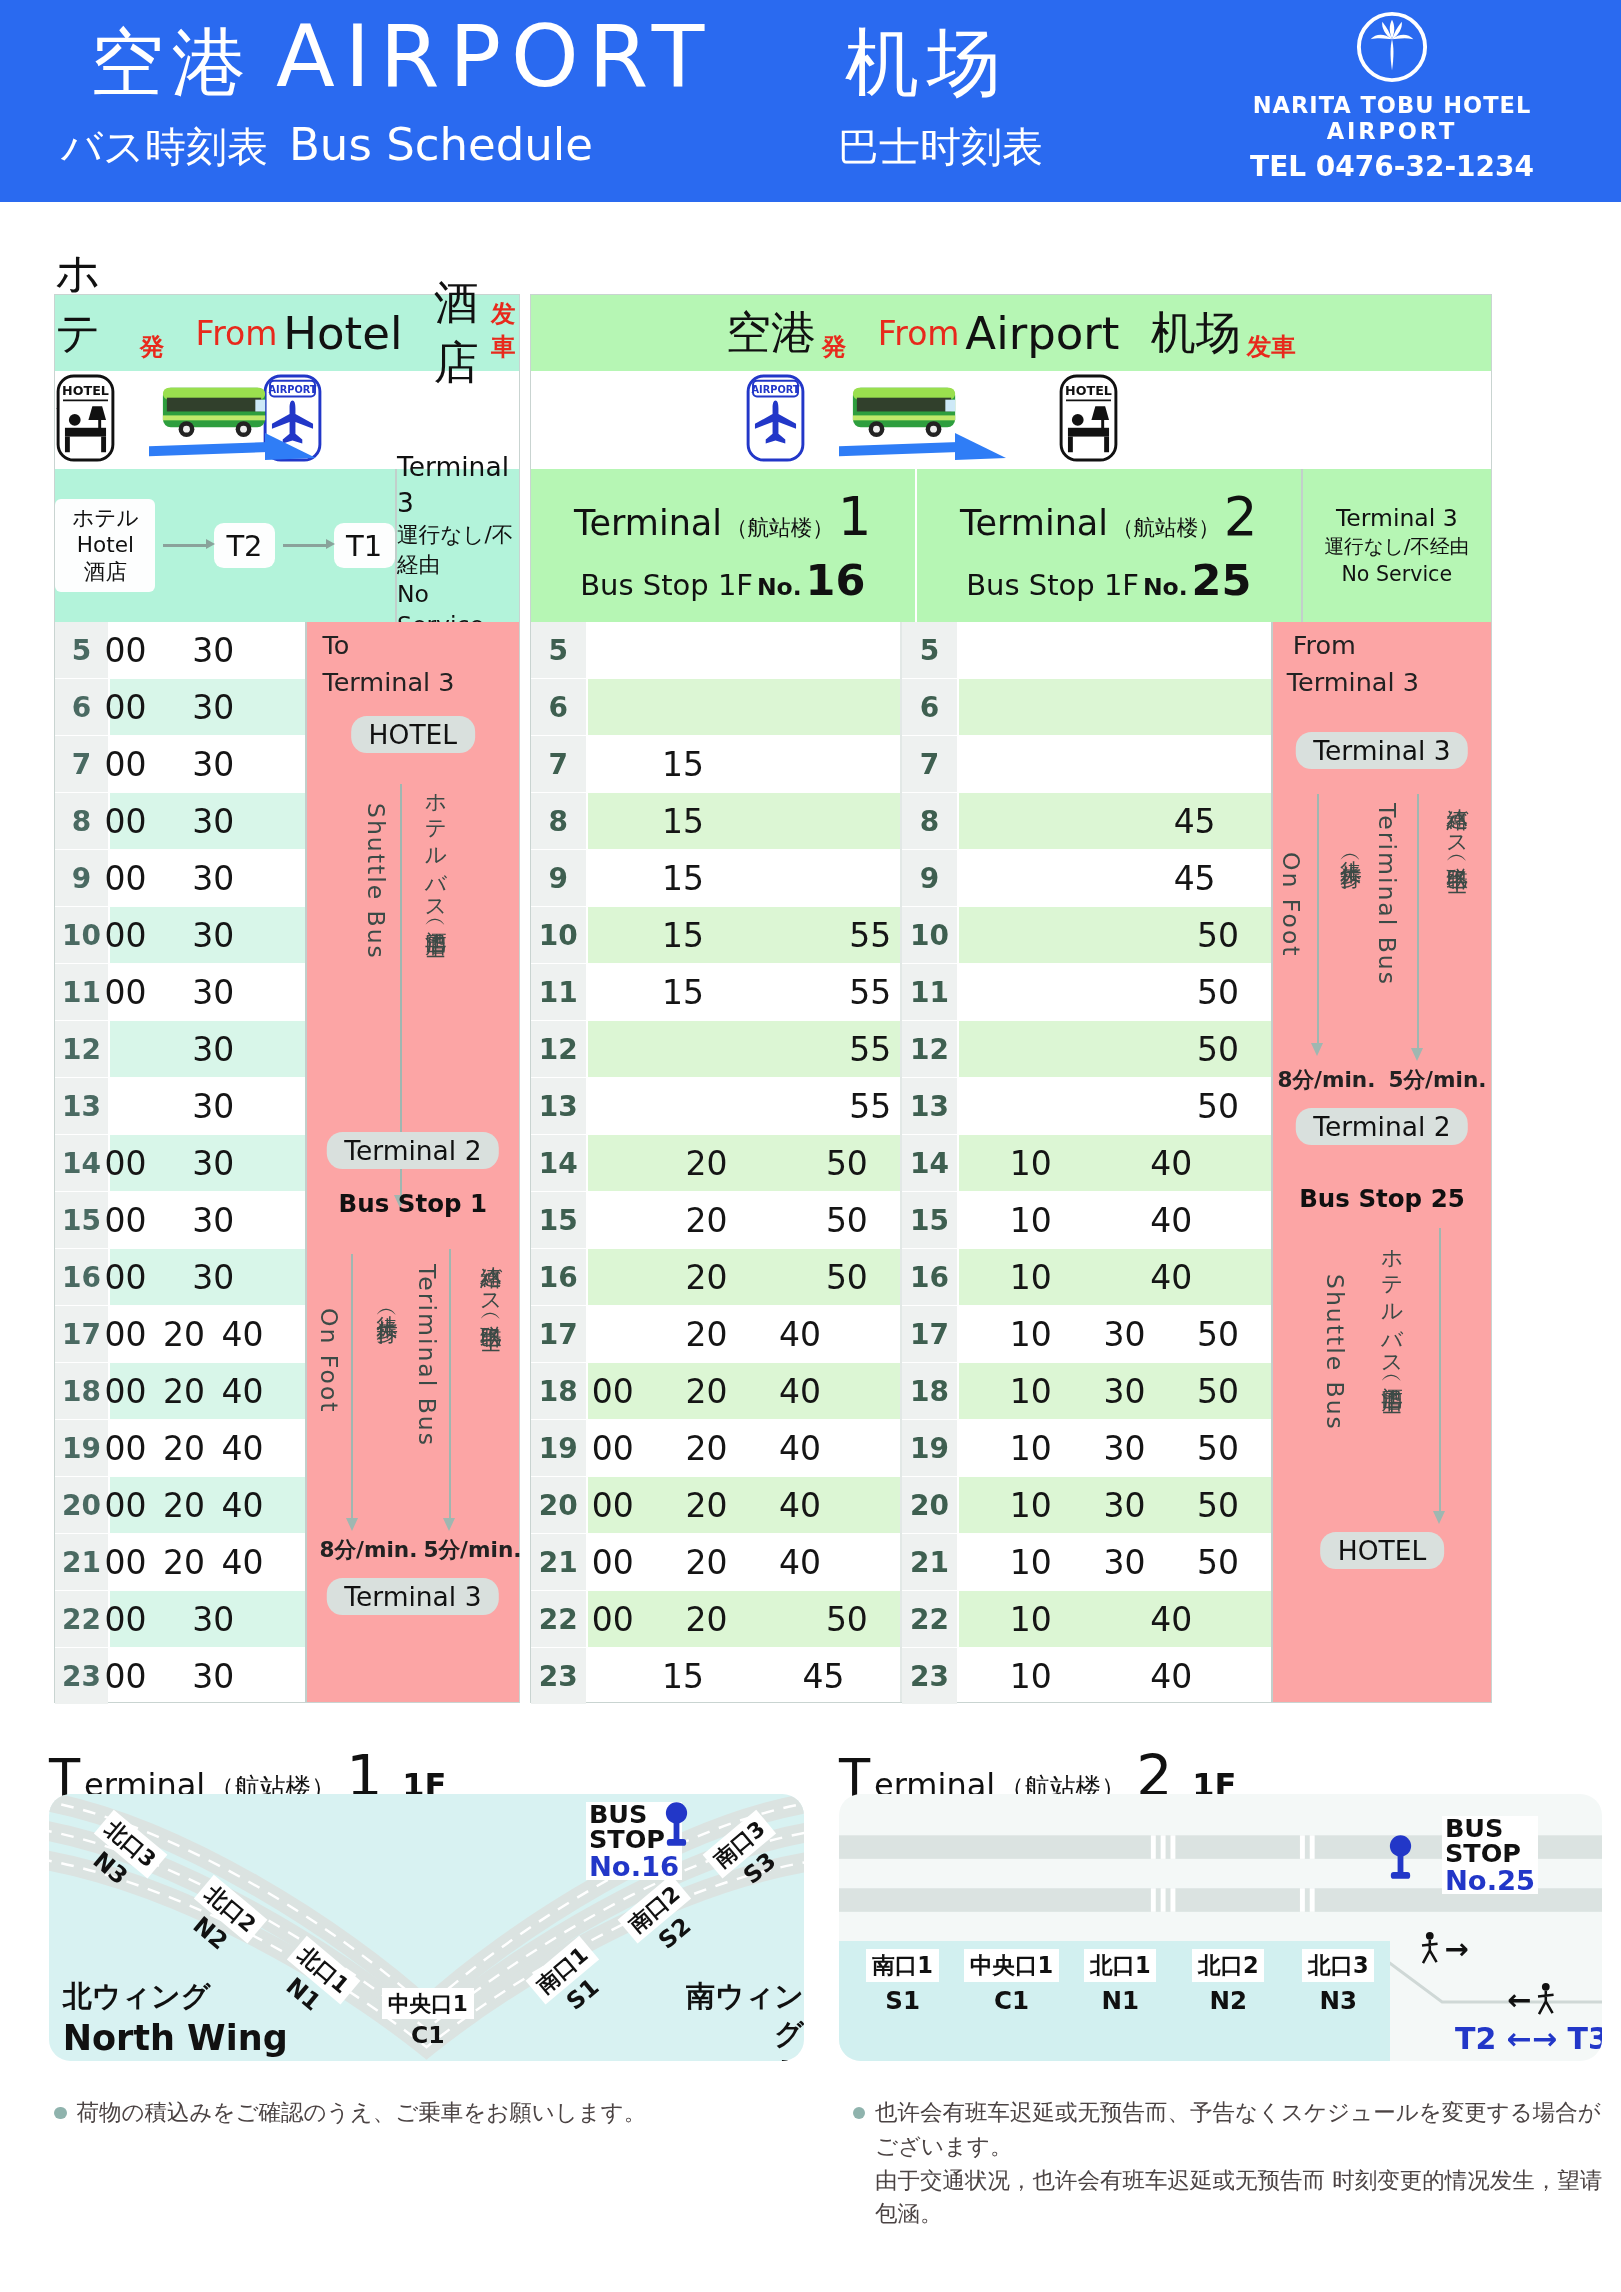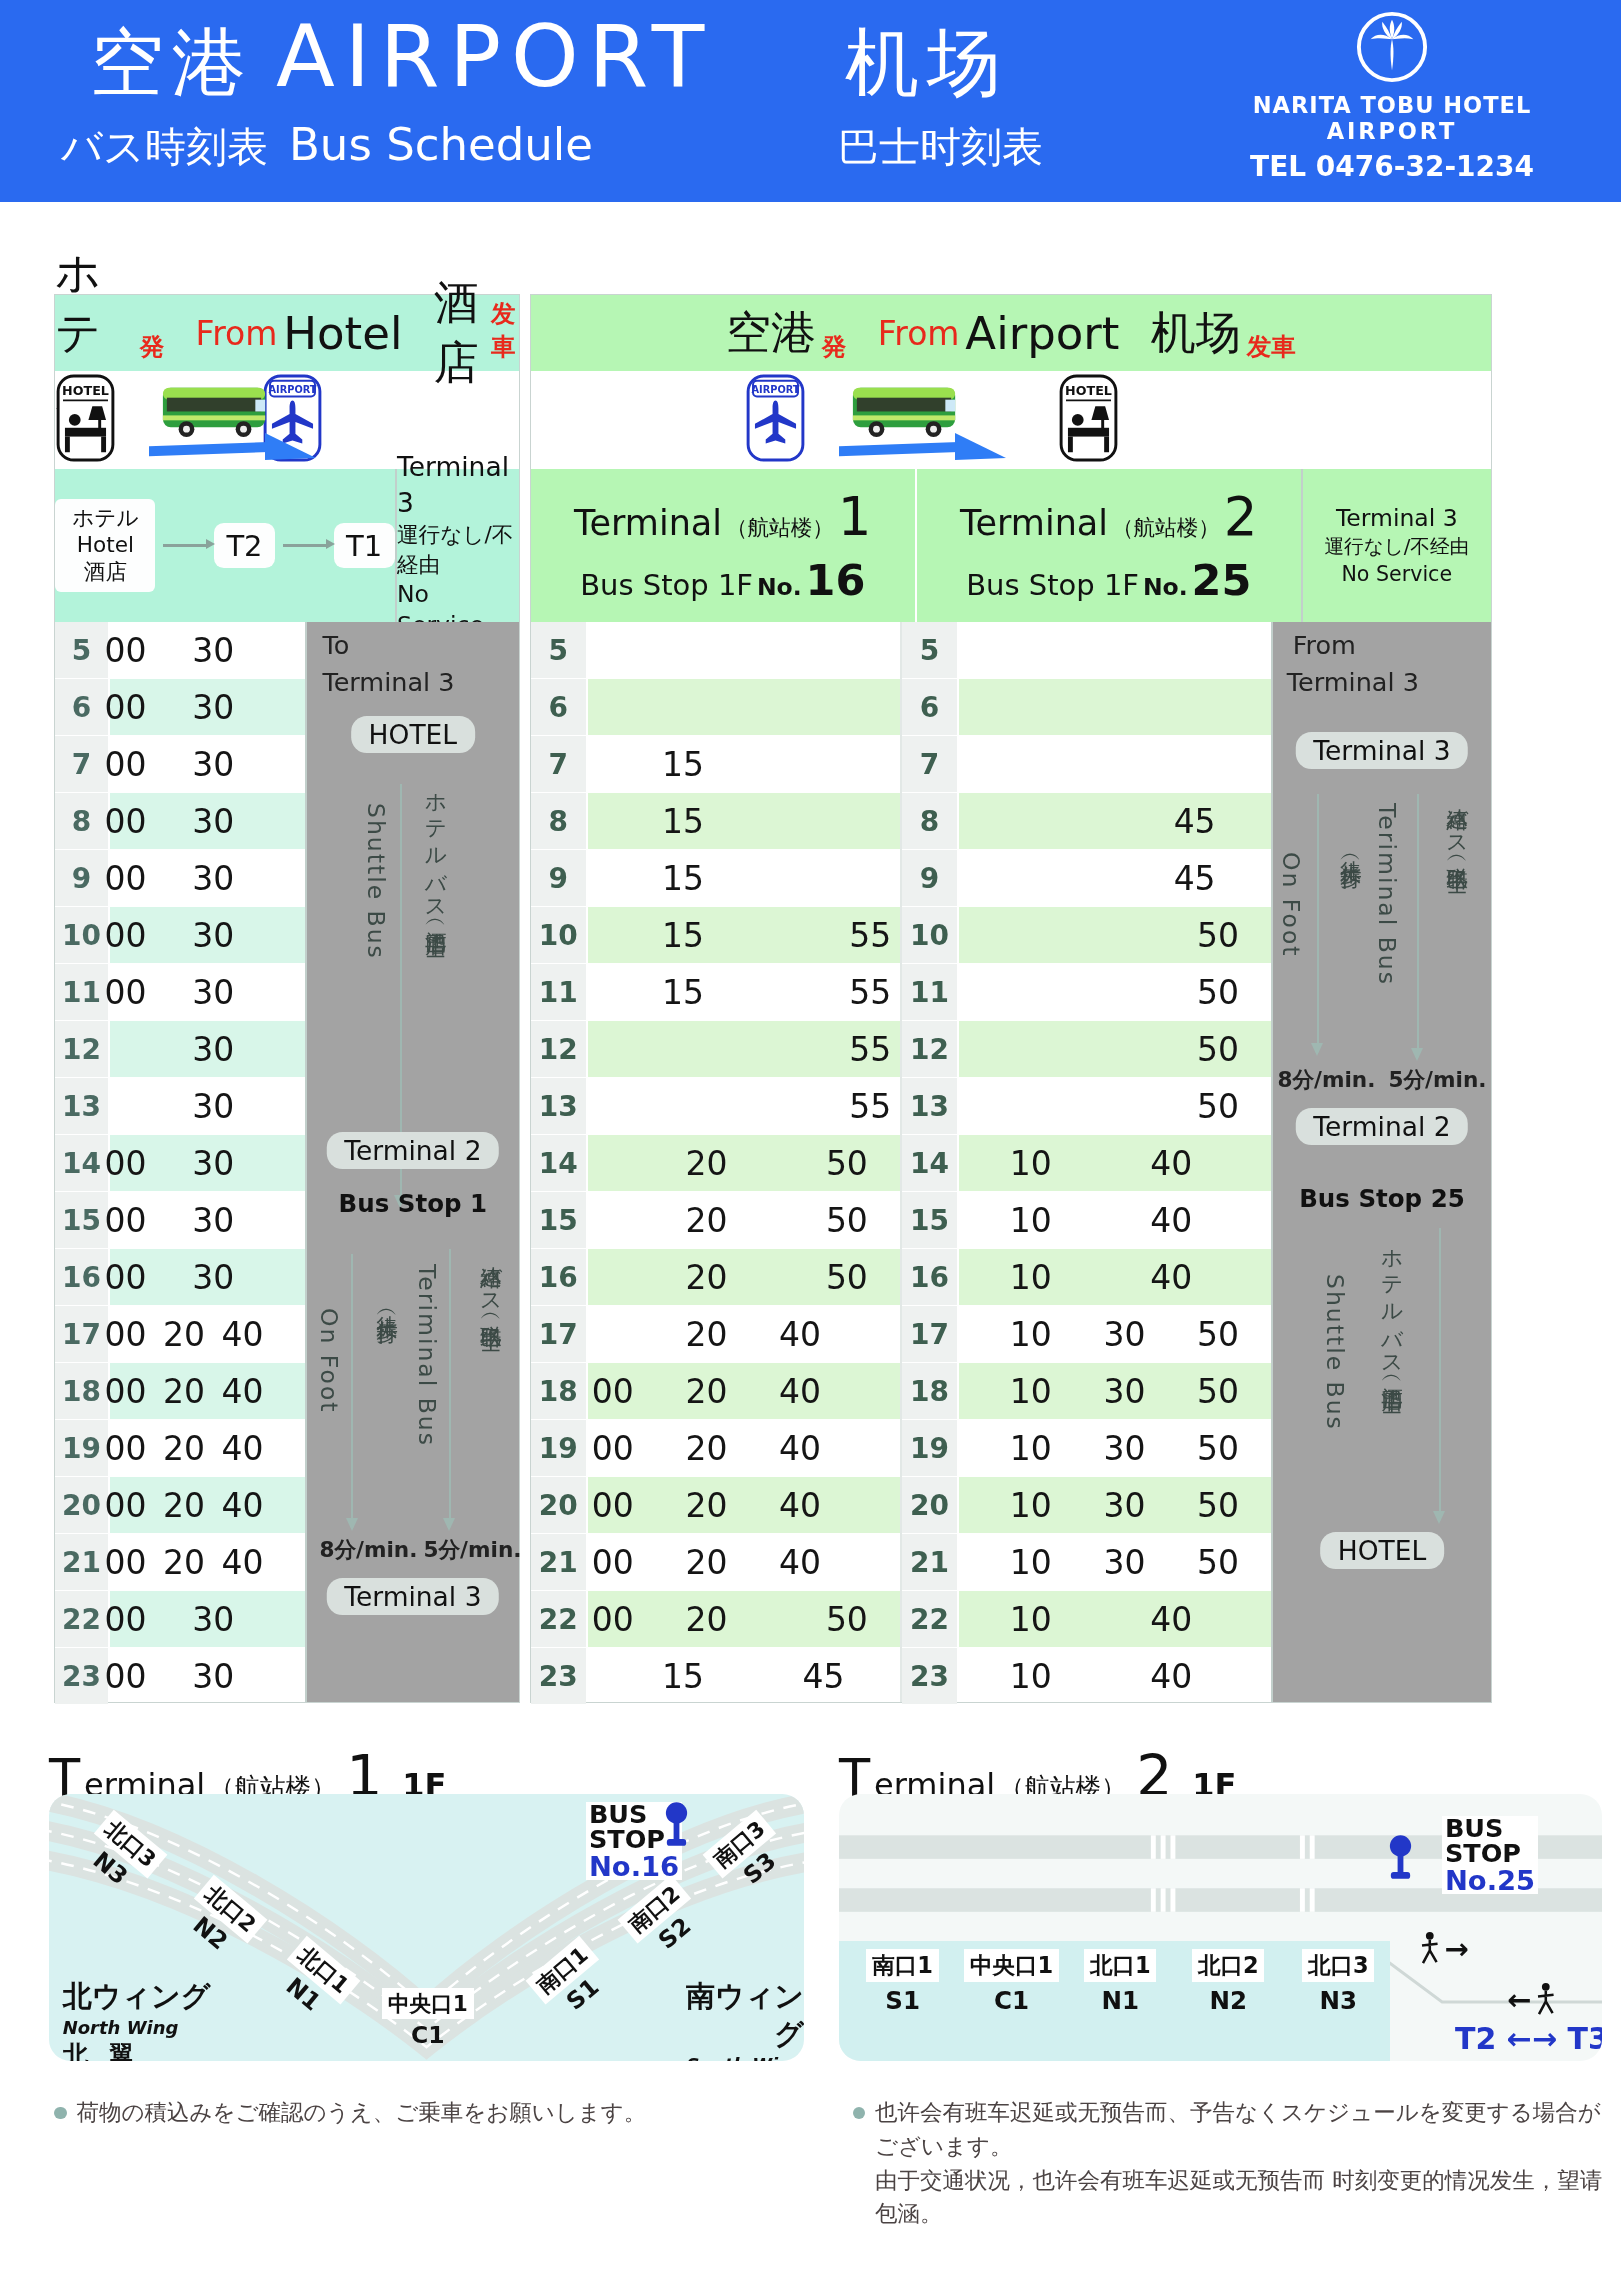--- a/index.html
+++ b/index.html
@@ -63,21 +63,21 @@
   .sec.t2{border-left:2px solid #e2e8e6;}
   .trow{display:flex;height:56px;margin-bottom:1px;}
   .hcell{width:53px;background:#eef1f0;display:flex;align-items:center;justify-content:center;
          font-size:28px;font-weight:bold;color:#4a6a62;margin-right:2px;}
   .rt .hcell{width:55px;color:#3e5f50;}
   .mcell{flex:1;position:relative;}
   .trow.tintL .mcell{background:#d8f6e9;}
   .trow.tintR .mcell{background:#dcf6d4;}
   .mval{position:absolute;top:50%;transform:translate(-50%,-50%);font-size:33px;color:#151515;}
   
-  .side{position:relative;border-left:2px solid #c2cfcb;background:#a3a3a3;padding-left:36px;}
+  .side{position:relative;border-left:2px solid #c2cfcb;background:#fca5a5;padding-left:36px;}
   .lt-side{width:240px;} .rt-side{width:189px;}
   .sidetxt{position:absolute;font-size:25.5px;color:#222;}
   .pill{position:absolute;left:50%;transform:translateX(-50%);background:#d9e0dd;border-radius:15.7px;
         padding:2.9px 17.6px;font-size:26.5px;white-space:nowrap;color:#111;}
   .vtext{position:absolute;writing-mode:vertical-rl;text-orientation:mixed;color:#3c4a46;font-size:23.5px;letter-spacing:2px;}
   .vtext.jp{font-size:21.6px;}
   .varrow{position:absolute;width:0;border-left:2px solid #9fb7b1;}
   .varrow:after{content:"";position:absolute;left:-7.8px;bottom:-11.8px;border-top:13.7px solid #9fb7b1;
                 border-left:6.9px solid transparent;border-right:6.9px solid transparent;}
   .minlab{position:absolute;font-size:21.6px;font-weight:bold;color:#222;white-space:nowrap;}
@@ -92,21 +92,21 @@
   .map1 .mapbox{width:755px;background:#d8f2f2;}
   .map2 .mapbox{width:763px;background:#f4f8f7;}
   .gate{position:absolute;text-align:center;}
   .gate .gjp{background:#fff;padding:1px 5.9px;font-size:21.6px;font-weight:bold;white-space:nowrap;}
   .gate .gen{font-size:23.5px;font-weight:bold;margin-top:2px;}
   .rotN{transform:rotate(40deg);} .rotS{transform:rotate(-40deg);}
   .busstop-blk{position:absolute;text-align:left;line-height:1.0;}
   .busstop-blk .b1{font-size:25.5px;font-weight:bold;background:#fff;padding:0 2.9px;}
   .busstop-blk .bno{font-size:27.4px;font-weight:bold;color:#2237c8;background:#fff;padding:0 2.9px;}
   .wing{position:absolute;line-height:1.3;font-weight:bold;}
-  .wing .w-jp{font-size:29px;} .wing .w-en{font-size:18px;font-style:italic;} .wing .w-cn{font-size:25.5px;letter-spacing:5.9px;}
+  .wing .w-jp{font-size:29px;} .wing .w-en{font-size:35px;} .wing .w-cn{font-size:25.5px;letter-spacing:5.9px;}
   .cyanband{position:absolute;left:0;top:147px;width:551px;height:120px;background:#d2f0f0;}
   .m2gate{position:absolute;text-align:center;}
   .m2gate .gjp{background:#fff;padding:1px 5.9px;font-size:22.5px;font-weight:bold;white-space:nowrap;}
   .m2gate .gen{font-size:24.5px;font-weight:bold;margin-top:3.9px;}
   .transfer{position:absolute;font-size:30px;font-weight:bold;color:#2237c8;white-space:nowrap;}
   .walker{position:absolute;display:flex;align-items:center;gap:3.9px;font-size:29px;font-weight:bold;color:#111;}
   
   .notes{position:absolute;left:54px;top:2096px;width:1558px;display:flex;gap:39px;color:#4b4343;}
   .notecol{width:760px;}
   .note{display:flex;margin-bottom:25.5px;}

